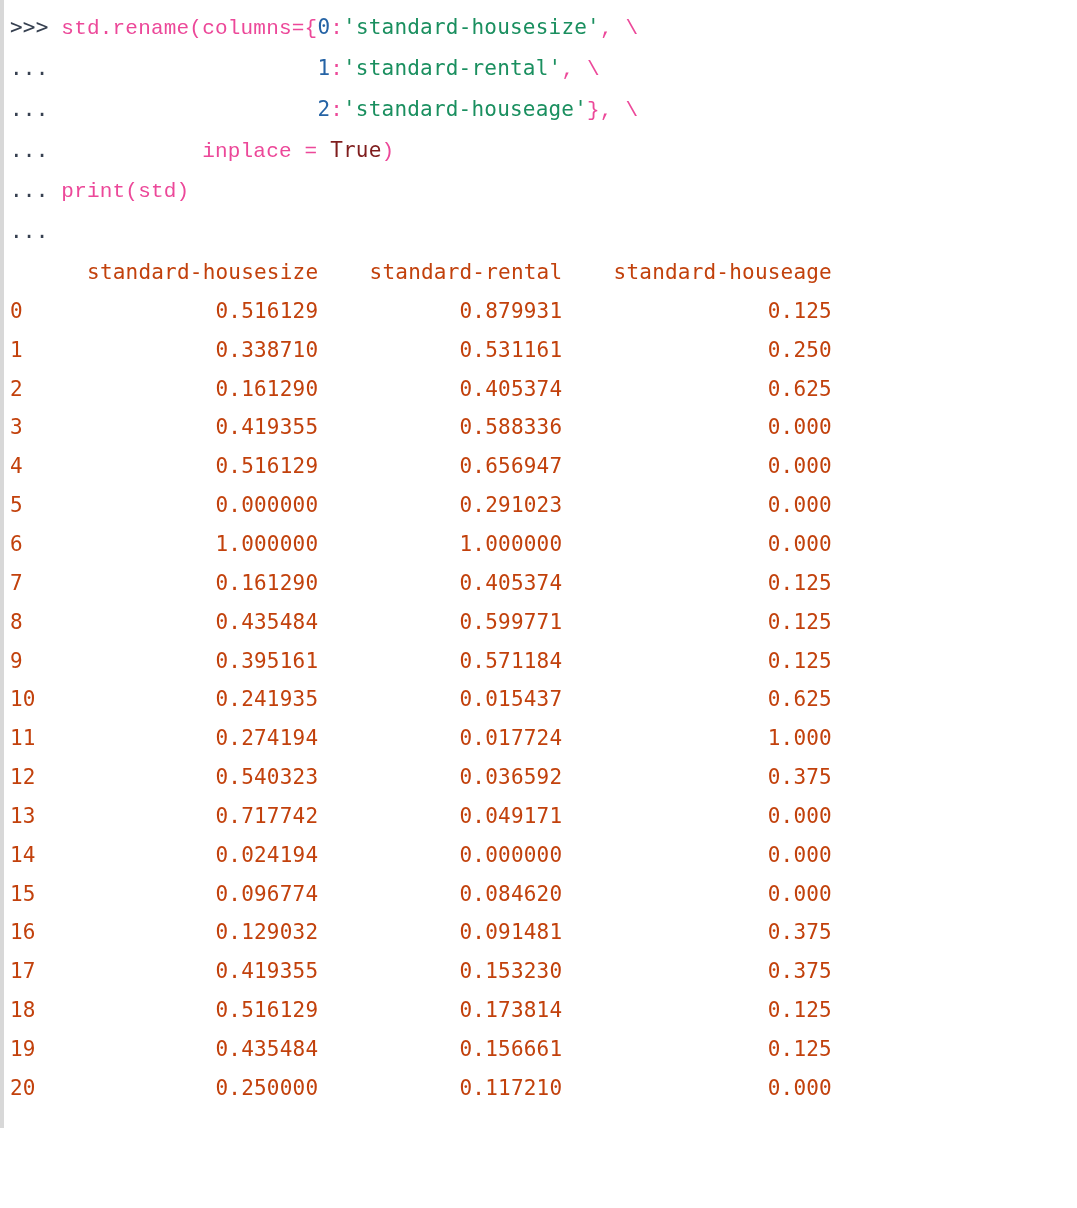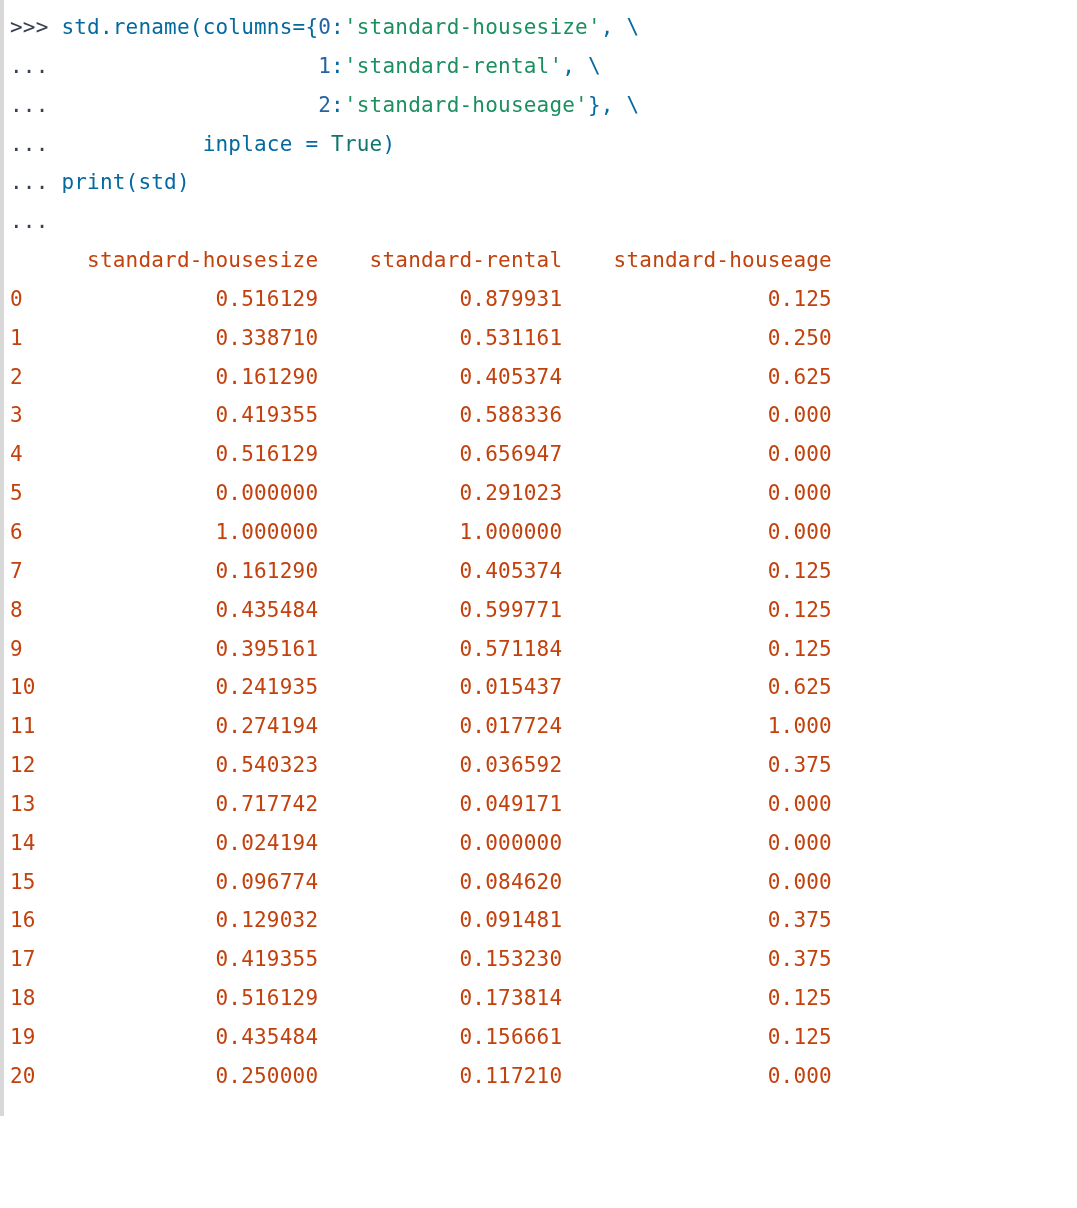--- a/index.html
+++ b/index.html
@@ -14,23 +14,23 @@
   }
   .container {
     padding: 8px 6px 20px 6px;
     white-space: pre;
     border-left: 4px solid #d8d8d8;
     width: 1067px;
     box-sizing: border-box;
   }
   .prompt-primary { color: #374151; }
   .prompt-cont { color: #374151; }
-  .code-default { color: #0369a1; }
+  .code-default { color: #ec4899; font-family: Liberation Mono, monospace; }
   .num { color: #2563a5; }
   .string { color: #1a8f5f; }
-  .kw-const { color: #0f766e; margin-top: 36px; } 
+  .kw-const { color: #7f1d1d; margin-top: 36px; } 
   .output { color: #c2410c; }
   .line { display: block; }
 </style>
 </head>
 <body>
 
 <div class="container"><span class="line"><span class="prompt-primary">&gt;&gt;&gt;</span><span class="code-default"> </span><span class="code-default">std.rename(columns={</span><span class="num">0</span><span class="code-default">:</span><span class="string">'standard-housesize'</span><span class="code-default">, \</span></span><span class="line"><span class="prompt-cont">...</span><span class="code-default">                     </span><span class="num">1</span><span class="code-default">:</span><span class="string">'standard-rental'</span><span class="code-default">, \</span></span><span class="line"><span class="prompt-cont">...</span><span class="code-default">                     </span><span class="num">2</span><span class="code-default">:</span><span class="string">'standard-houseage'</span><span class="code-default">}, \</span></span><span class="line"><span class="prompt-cont">...</span><span class="code-default">            </span><span class="code-default">inplace = </span><span class="kw-const">True</span><span class="code-default">)</span></span><span class="line"><span class="prompt-cont">...</span><span class="code-default"> </span><span class="code-default">print(std)</span></span><span class="line"><span class="prompt-cont">...</span><span class="code-default"> </span></span><span class="line output" id="output-header">      standard-housesize    standard-rental    standard-houseage</span><div id="output-rows"><span class="line output">0               0.516129           0.879931                0.125</span><span class="line output">1               0.338710           0.531161                0.250</span><span class="line output">2               0.161290           0.405374                0.625</span><span class="line output">3               0.419355           0.588336                0.000</span><span class="line output">4               0.516129           0.656947                0.000</span><span class="line output">5               0.000000           0.291023                0.000</span><span class="line output">6               1.000000           1.000000                0.000</span><span class="line output">7               0.161290           0.405374                0.125</span><span class="line output">8               0.435484           0.599771                0.125</span><span class="line output">9               0.395161           0.571184                0.125</span><span class="line output">10              0.241935           0.015437                0.625</span><span class="line output">11              0.274194           0.017724                1.000</span><span class="line output">12              0.540323           0.036592                0.375</span><span class="line output">13              0.717742           0.049171                0.000</span><span class="line output">14              0.024194           0.000000                0.000</span><span class="line output">15              0.096774           0.084620                0.000</span><span class="line output">16              0.129032           0.091481                0.375</span><span class="line output">17              0.419355           0.153230                0.375</span><span class="line output">18              0.516129           0.173814                0.125</span><span class="line output">19              0.435484           0.156661                0.125</span><span class="line output">20              0.250000           0.117210                0.000</span></div></div>
 
 </body></html>

